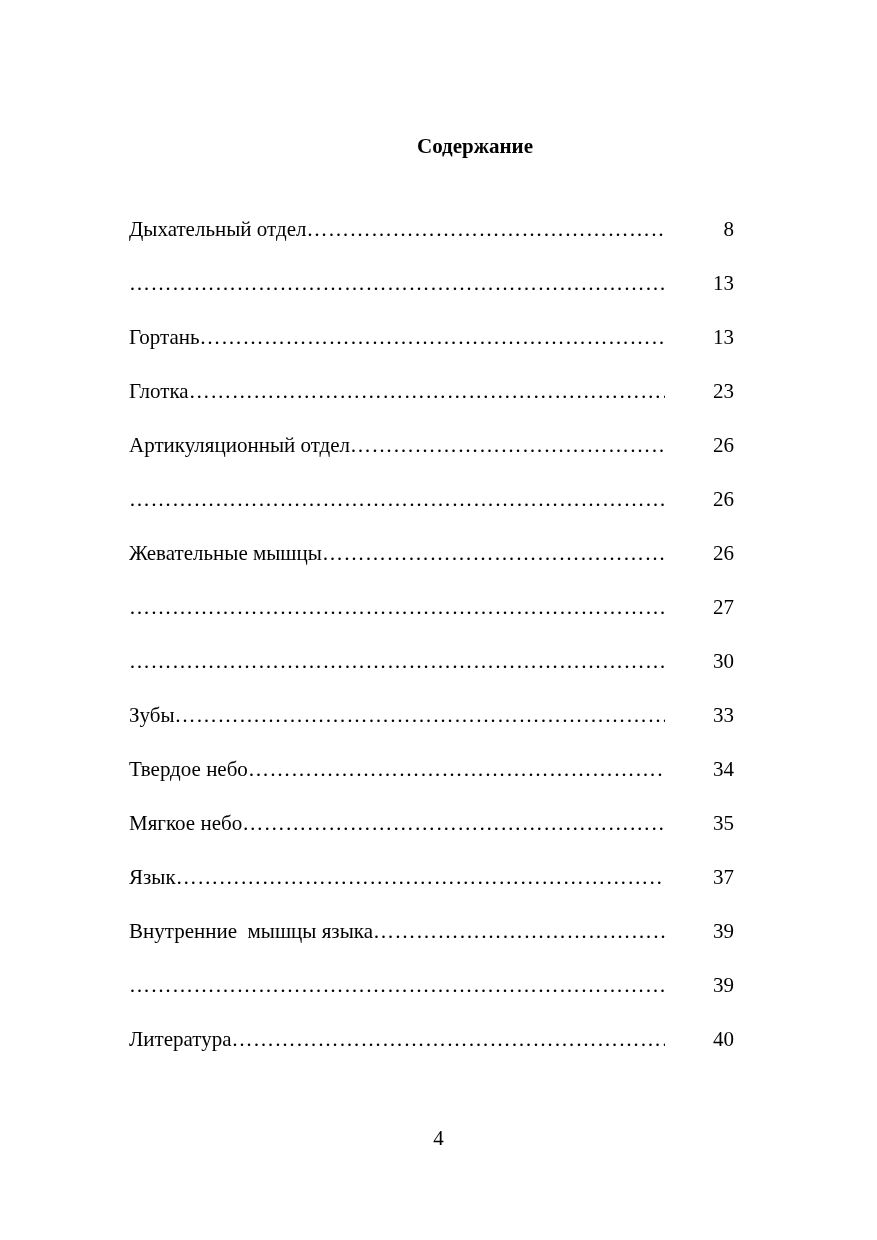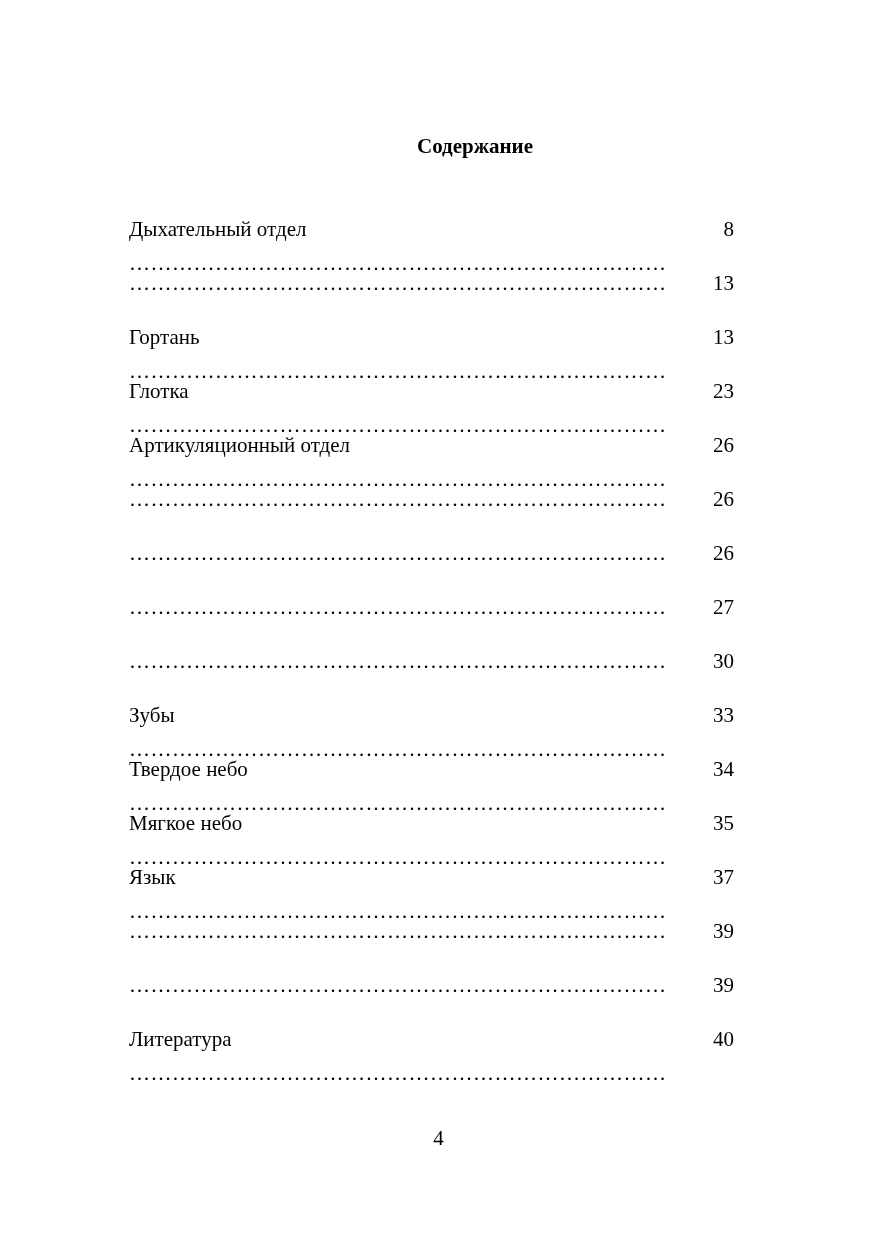--- a/index.html
+++ b/index.html
@@ -2,21 +2,21 @@
 <html><head>
 <meta charset="utf-8">
 <style>
   html, body { margin:0; padding:0; background:#ffffff; }
   body { width:877px; height:1240px; position:relative; overflow:hidden;
          font-family:"Liberation Serif", "DejaVu Serif", serif; color:#000; }
   .title { position:absolute; top:134px; left:0; width:950px; text-align:center;
            font-weight:bold; font-size:21px; }
   .toc { position:absolute; top:212px; left:129px; width:605px; }
   .row { height:54px; display:flex; align-items:flex-start; font-size:21px; line-height:34px; }
-  .entry { width:536px; white-space:nowrap; overflow:hidden; display:flex;flex-direction:column; }
+  .entry { width:536px; white-space:nowrap; overflow:hidden; display:flex; }
   .label { flex:0 0 auto; }
   .leader { flex:1 1 auto; overflow:hidden; white-space:nowrap; letter-spacing:0.5px; }
   .page { flex:1 1 auto; text-align:right; }
   .pagenum { position:absolute; top:1126px; left:0; width:877px; text-align:center; font-size:21px; }
 </style>
 </head>
 <body>
 
 <div class="title">Содержание</div>
 
@@ -56,20 +56,21 @@
       <span class="page">26</span>
     </div>
   <div class="row">
       <div class="entry">
         <span class="leader">……………………………………………………………………………</span>
       </div>
       <span class="page">26</span>
     </div>
   <div class="row">
       <div class="entry">
+        <span class="label">Жевательные мышцы</span>
         <span class="leader">……………………………………………………………………………</span>
       </div>
       <span class="page">26</span>
     </div>
   <div class="row">
       <div class="entry">
         <span class="leader">……………………………………………………………………………</span>
       </div>
       <span class="page">27</span>
     </div>
@@ -102,20 +103,21 @@
     </div>
   <div class="row">
       <div class="entry">
         <span class="label">Язык</span>
         <span class="leader">……………………………………………………………………………</span>
       </div>
       <span class="page">37</span>
     </div>
   <div class="row">
       <div class="entry">
+        <span class="label" style="white-space:pre">Внутренние  мышцы языка</span>
         <span class="leader">……………………………………………………………………………</span>
       </div>
       <span class="page">39</span>
     </div>
   <div class="row">
       <div class="entry">
         <span class="leader">……………………………………………………………………………</span>
       </div>
       <span class="page">39</span>
     </div>

